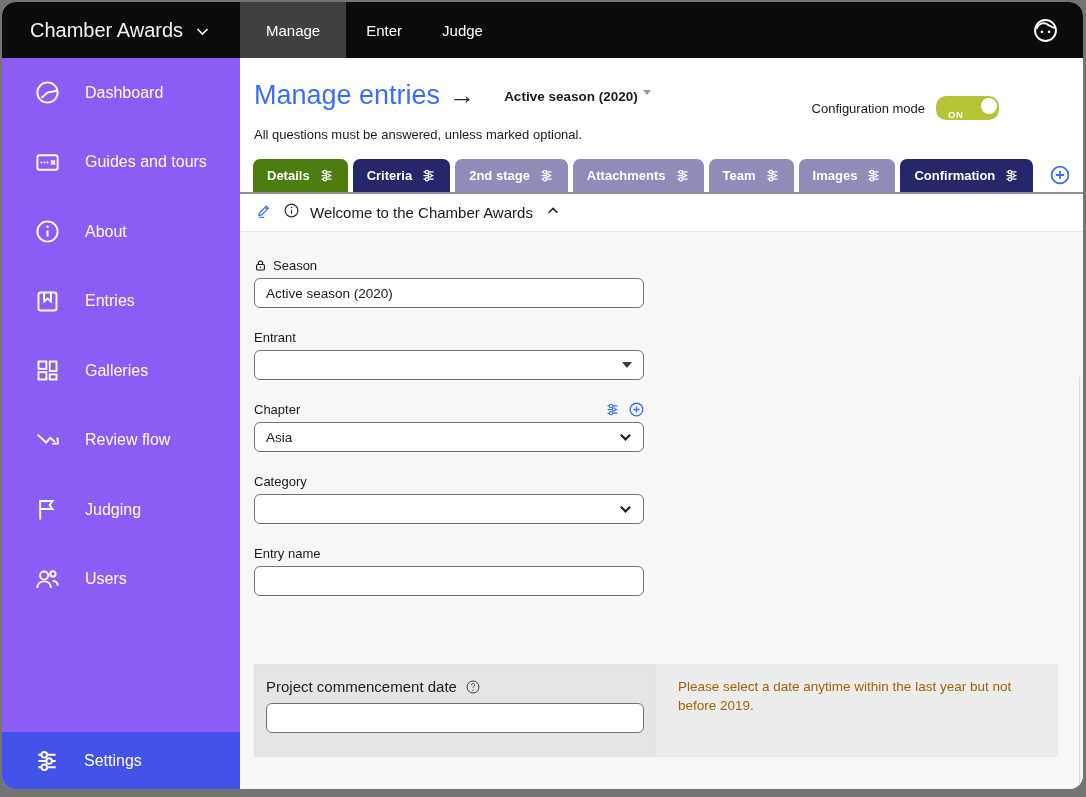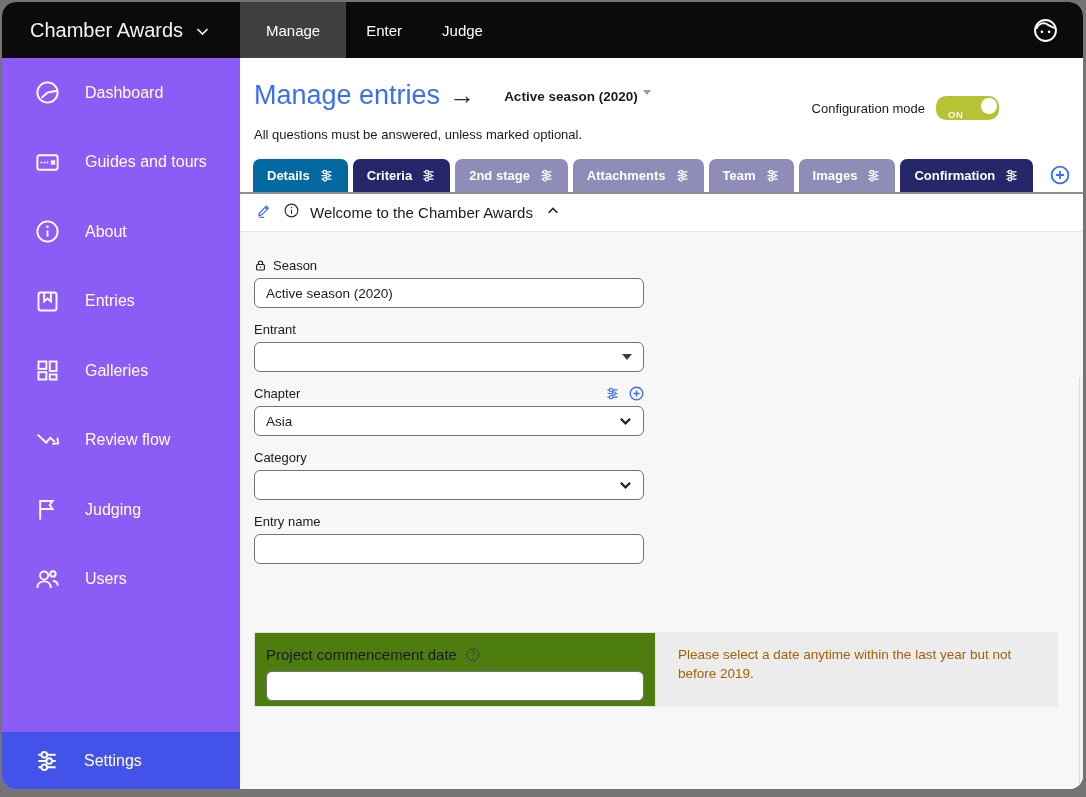--- a/index.html
+++ b/index.html
@@ -77,57 +77,57 @@
   
   .tabs{
     display:flex; align-items:flex-end; gap:5px; padding-left:13px; margin-top:17px;
     border-bottom:2px solid #8f8f8f; background:#fff;
   }
   .tab{
     height:33px; display:flex; align-items:center; gap:9px; padding:0 14px;
     border-radius:7px 7px 0 0; color:#fff; font-size:13px; font-weight:600; cursor:pointer;
     white-space:nowrap;
   }
-  .tab.green{ background:#0369a1; }
+  .tab.green{ background:#4d7c0f; }
   .tab.dark{ background:#26266b; }
   .tab.muted{ background:#8f8cb8; }
   .tab svg{ width:15px; height:15px; stroke:#fff; fill:none; stroke-width:2; }
   .add-tab{ margin:0 0 7px 12px; color:#3a6ff2; cursor:pointer; display:flex; }
   .add-tab svg{ width:20px; height:20px; stroke:#3a6ff2; fill:none; stroke-width:1.8; }
   
   .welcome{
     height:38px; background:#fff; border-bottom:1px solid #e8e8e8;
     display:flex; align-items:center; padding-left:17px; gap:10px; flex:0 0 38px;
   }
   .welcome .edit svg{ width:16px; height:16px; stroke:#4a72f0; fill:none; stroke-width:1.7;}
   .welcome .info svg{ width:17px; height:17px; stroke:#2b2b2b; fill:none; stroke-width:1.6;}
   .welcome-title{ font-size:15px; color:#1b1b1b; }
   .welcome .collapse svg{ width:14px; height:14px; stroke:#2b2b2b; fill:none; stroke-width:2; margin-left:3px; cursor:pointer;}
   
   .content{ flex:1; background:#f7f7f8; padding:26px 0 0 14px; position:relative; min-height:0;}
   .form-col{ width:390px; }
-  .fg{ margin-bottom:14px; }
+  .fg{ margin-bottom:22px; }
   .fg .lrow{
     display:flex; align-items:center; gap:6px; font-size:13px; color:#1b1b1b; margin-bottom:5px;
   }
   .fg .lrow svg.lock{ width:13px; height:13px; stroke:#1b1b1b; fill:none; stroke-width:1.4; }
   .label-icons{ margin-left:auto; display:flex; gap:9px; align-items:center; }
   .label-icons svg{ width:15px; height:15px; stroke:#3a6ff2; fill:none; stroke-width:1.8; cursor:pointer;}
   .control{
     height:30px; border:1px solid #737373; border-radius:6px; background:#fff;
     display:flex; align-items:center; justify-content:space-between;
     padding:0 11px; font-size:13.5px; color:#1b1b1b; cursor:pointer;
   }
   .control .caret-filled{ width:0; height:0; border-left:5px solid transparent; border-right:5px solid transparent; border-top:6px solid #3b3b3b; }
   .control svg.chev{ width:13px; height:13px; stroke:#222; fill:none; stroke-width:2.4; }
   .fg.gap-top{ margin-top:14px; }
   
   .date-row{ display:flex; margin-top:68px; width:804px; align-items:stretch;}
   .date-card{
-    width:402px; background:#4d7c0f; border:1px solid #e2e2e2; padding:13px 11px 5px 11px;
+    width:402px; background:#e5e5e5; border:1px solid #e2e2e2; padding:13px 11px 23px 11px;
   }
   .date-label{ display:flex; align-items:center; gap:8px; font-size:15px; color:#1b1b1b; }
   .date-label svg{ width:16px; height:16px; stroke:#3b3b3b; fill:none; stroke-width:1.5; }
   .date-input{
     margin-top:8px; height:30px; border:1px solid #737373; border-radius:6px; background:#fff; cursor:text;
   }
   .help-panel{
     width:402px; background:#ececec; padding:14px 22px; font-size:13.5px; color:#a16207; line-height:1.4;
   }
   .right-edge{ position:absolute; top:145px; right:0; bottom:0; width:4px; background:#f4f4f4; border-left:1px solid #dcdcdc; }

